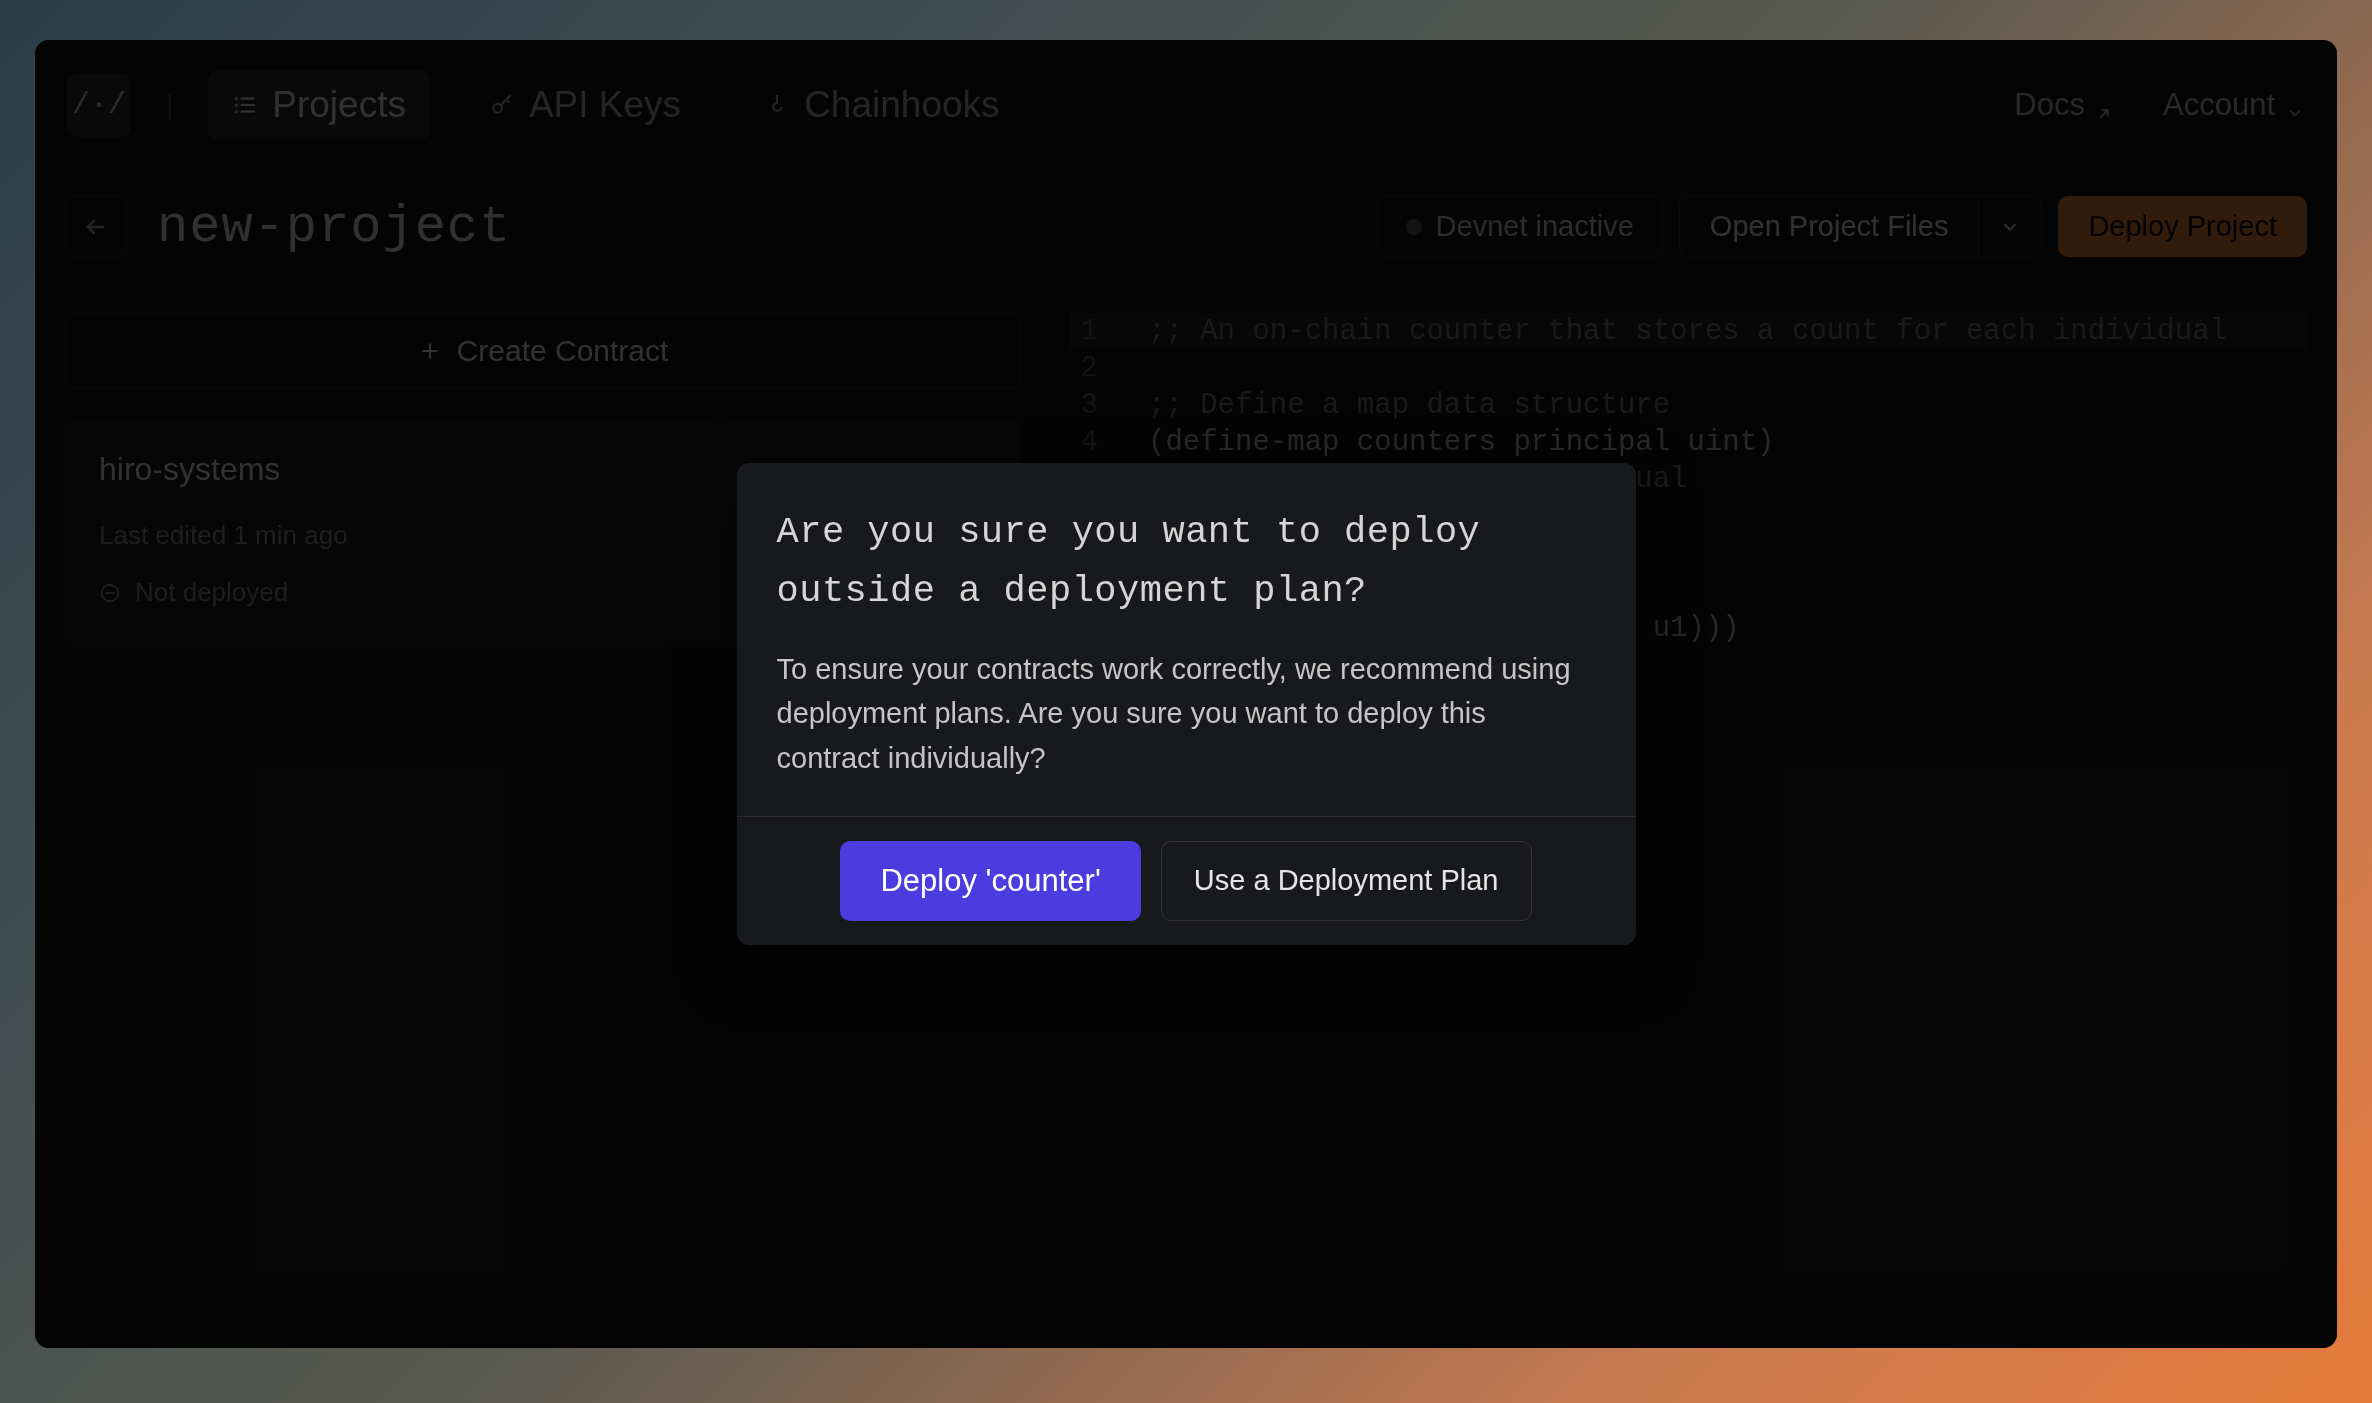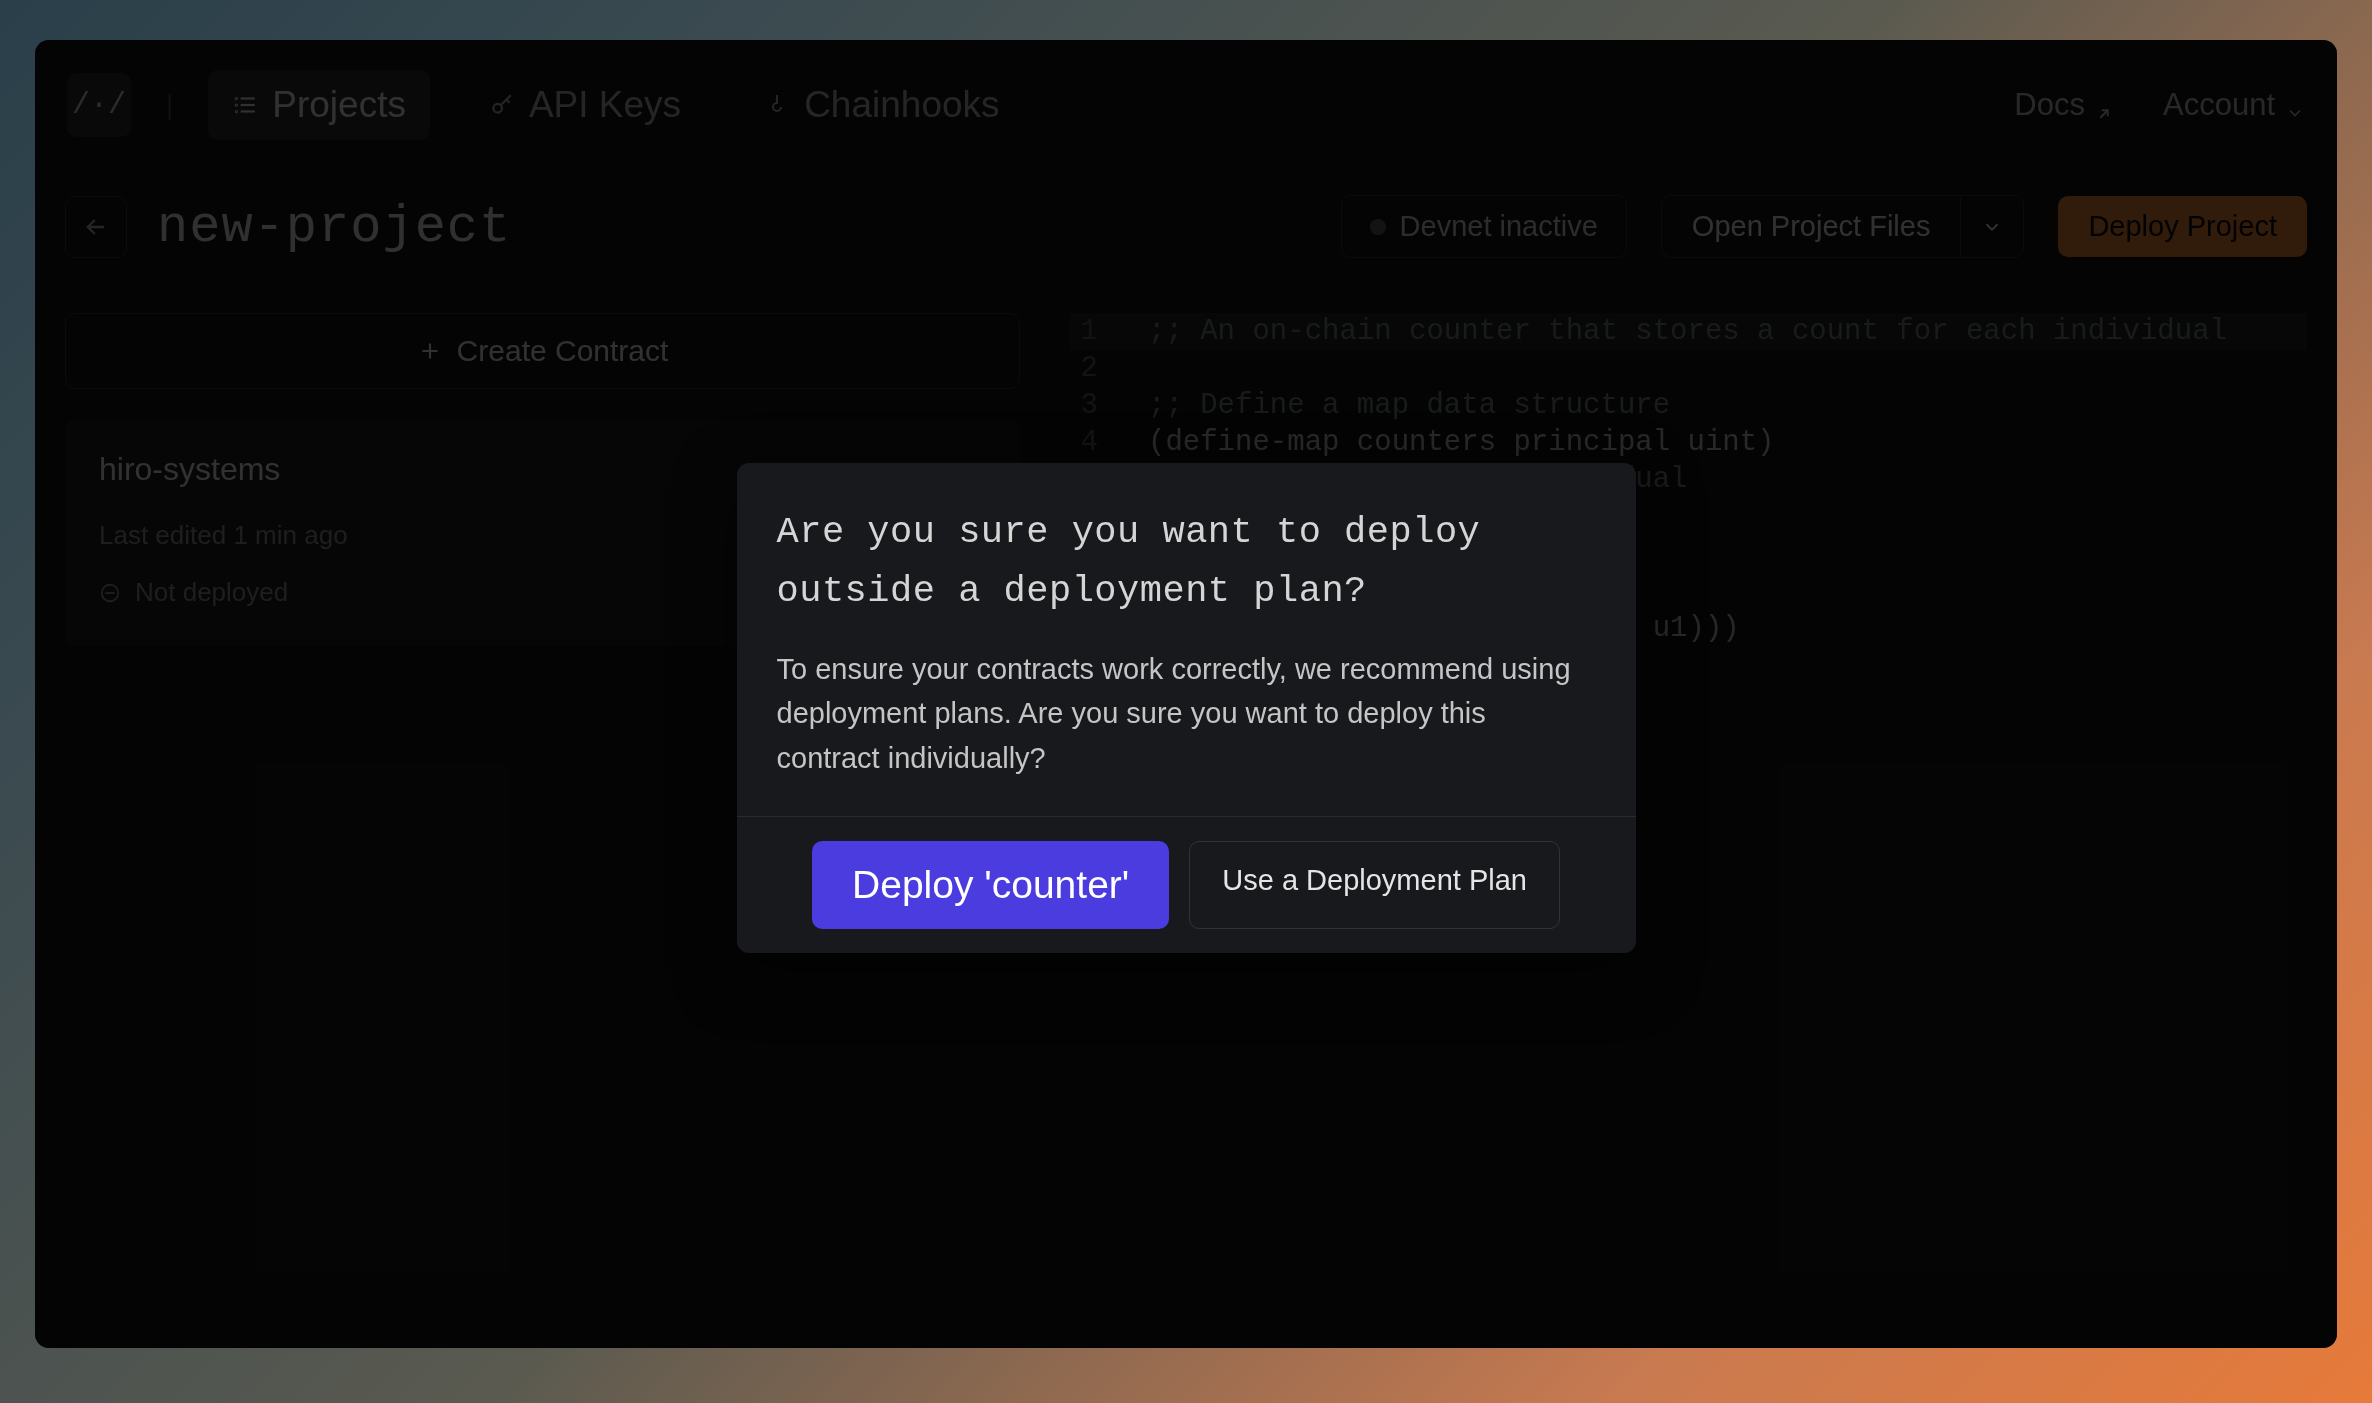--- a/index.html
+++ b/index.html
@@ -118,21 +118,21 @@
   }
   .project-title {
     font-family: 'Courier New', monospace;
     font-size: 52px;
     color: #ddd;
     letter-spacing: 1px;
   }
   .toolbar-right {
     display: flex;
     align-items: center;
-    gap: 34px;
+    gap: 16px;
   }
   .devnet-status {
     display: flex;
     align-items: center;
     gap: 14px;
     border: 1.5px solid #2a2a2a;
     border-radius: 10px;
     padding: 14px 28px;
     color: #ccc;
     font-size: 29px;
@@ -283,21 +283,21 @@
     padding: 24px 40px;
     display: flex;
     justify-content: center;
     gap: 20px;
   }
   .modal-btn-primary {
     background: #4a3cdf;
     color: #fff;
     border-radius: 10px;
     padding: 22px 40px;
-    font-size: 39px;
+    font-size: 31px;
     cursor: pointer;
   }
   .modal-btn-secondary {
     border: 1.5px solid #333;
     color: #e5e5e5;
     border-radius: 10px;
     padding: 22px 32px;
     font-size: 29px;
     cursor: pointer;
   }

